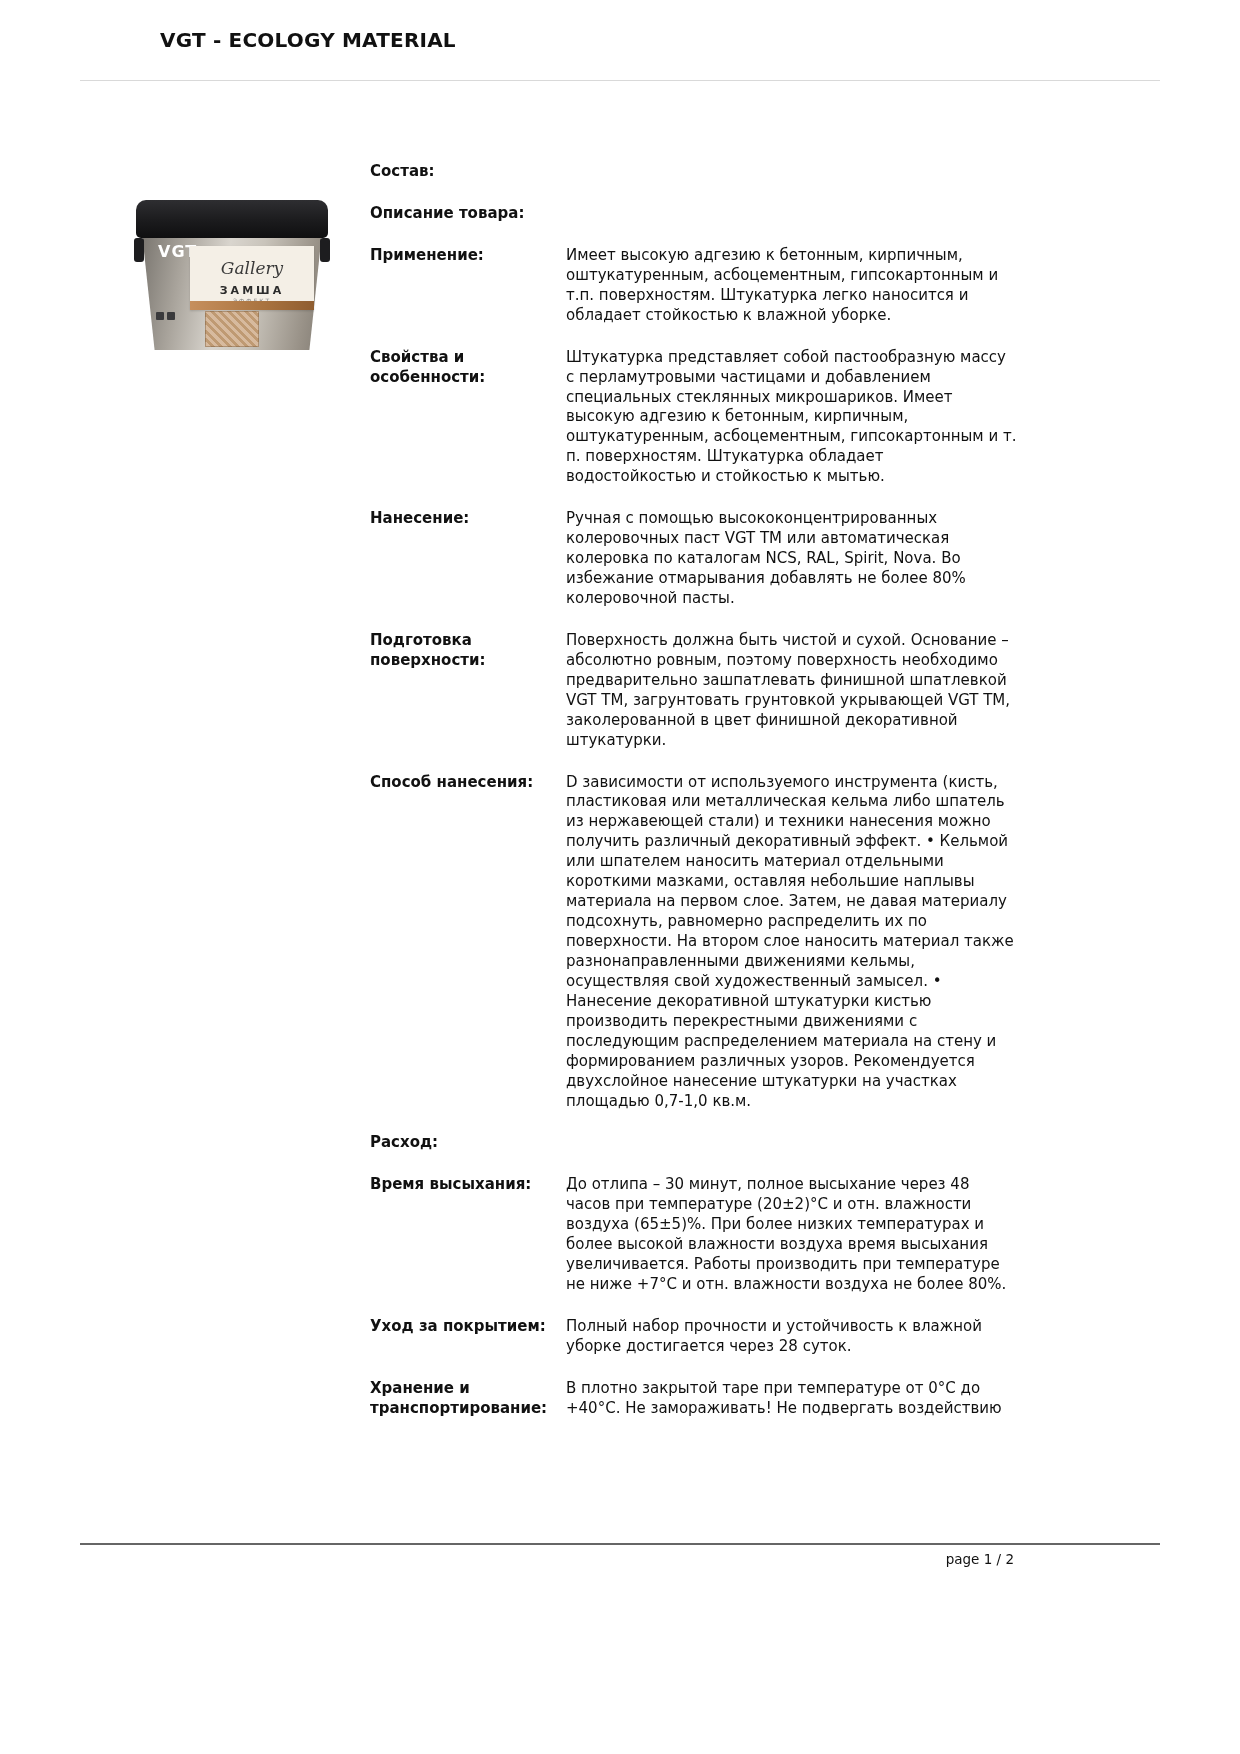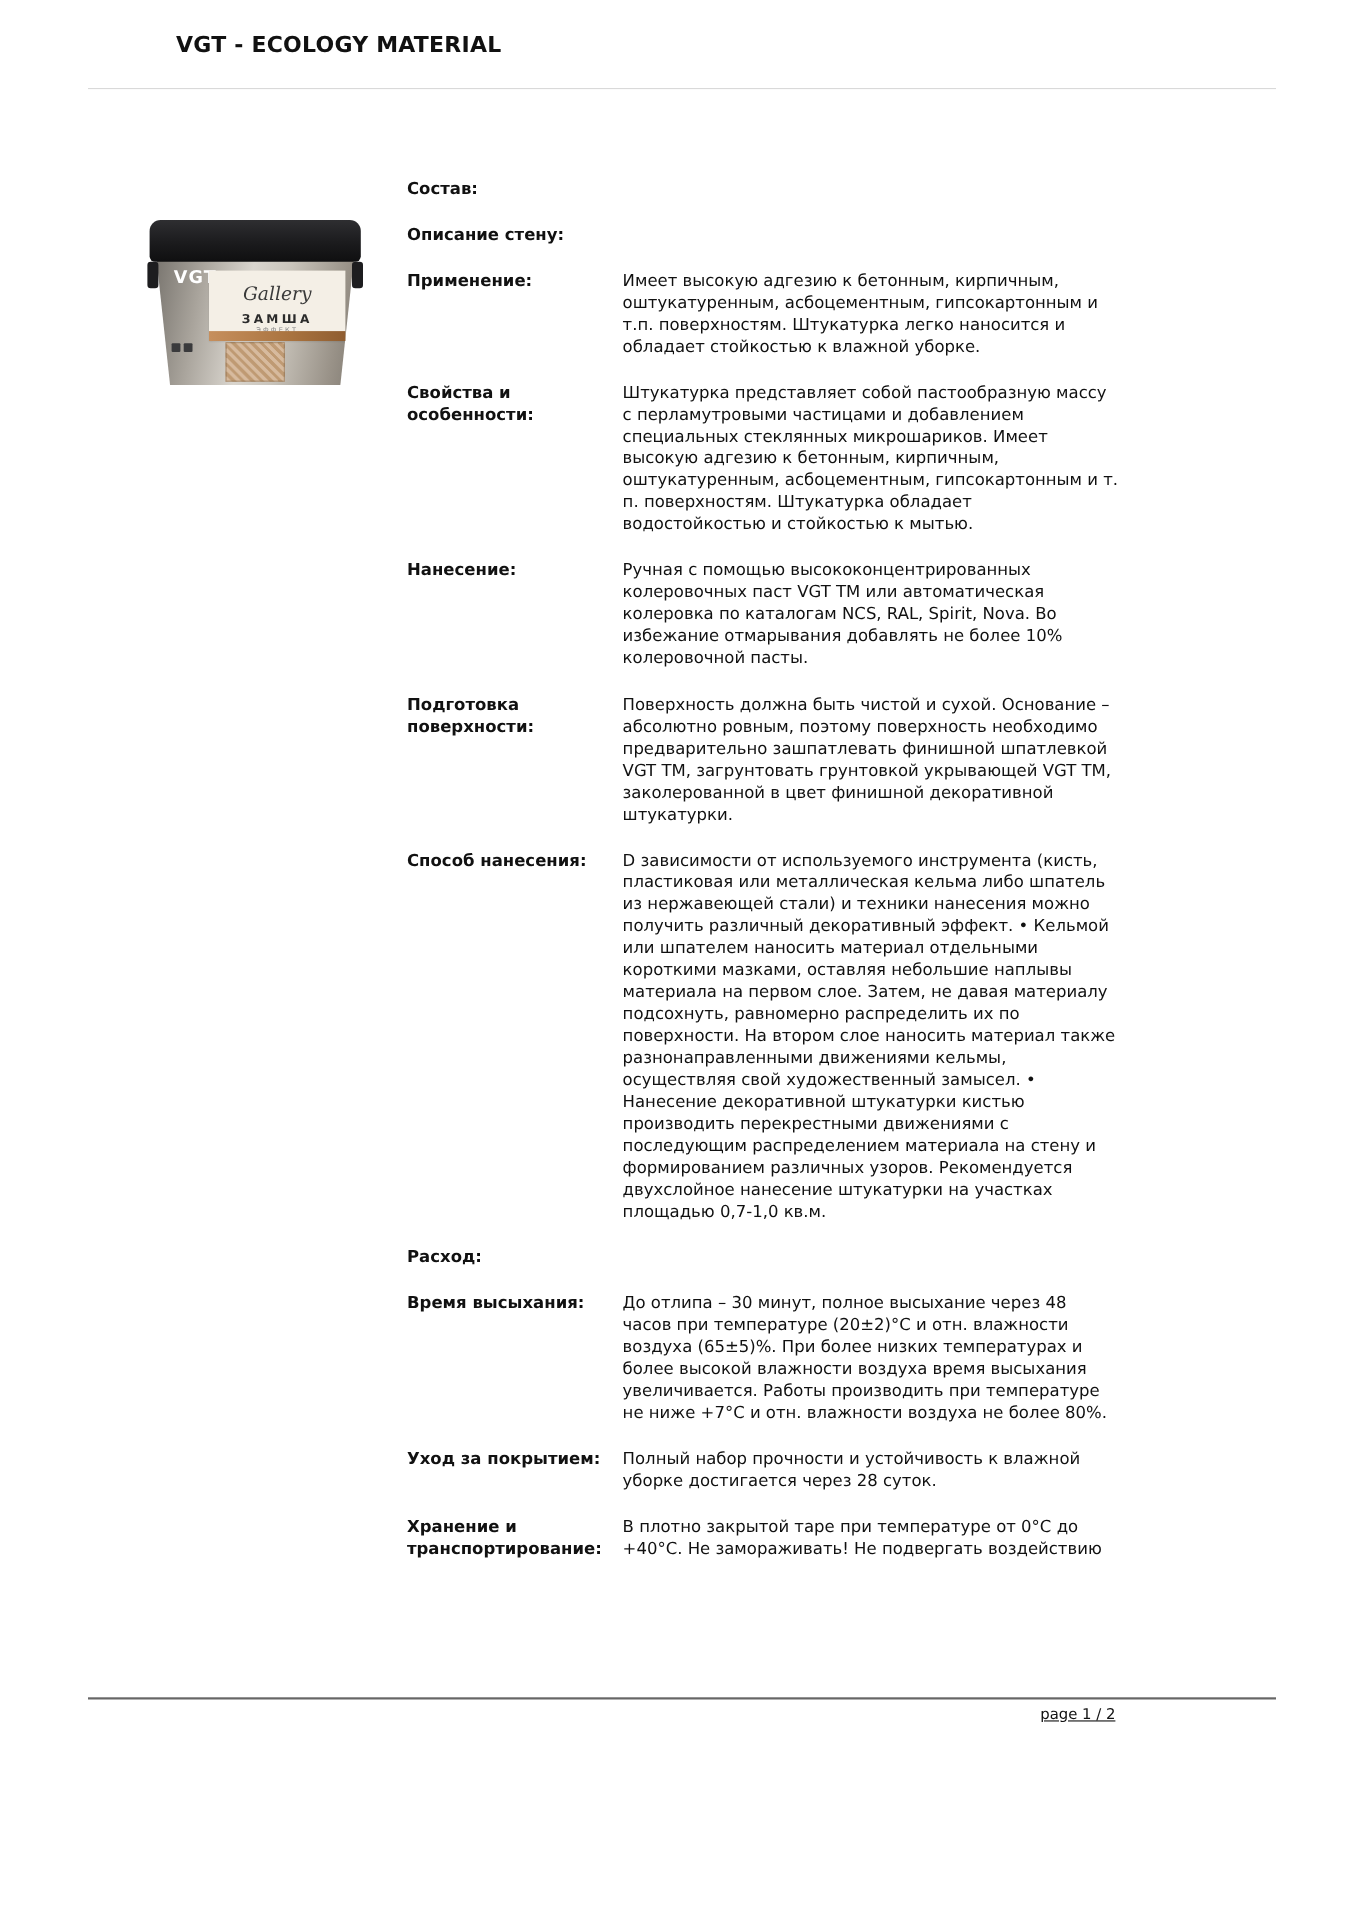--- a/index.html
+++ b/index.html
@@ -178,21 +178,20 @@
     right: 80px;
     top: 1543px;
     border-top: 2px solid #666666;
   }
   .page-number {
     position: absolute;
     top: 1551px;
     right: 226px;
     font-size: 13.5px;
     color: #111111;
-    text-decoration: underline;
   }
 </style>
 </head>
 <body>
 
 <div class="page">
 
   <div class="doc-title">VGT - ECOLOGY MATERIAL</div>
   <div class="header-rule"></div>
 
@@ -217,37 +216,37 @@
 
   <div class="spec-table">
 
 
     <div class="spec-row">
       <div class="spec-label">Состав:</div>
       <div class="spec-value"></div>
     </div>
 
     <div class="spec-row">
-      <div class="spec-label">Описание стену:</div>
+      <div class="spec-label">Описание товара:</div>
       <div class="spec-value"></div>
     </div>
 
     <div class="spec-row">
       <div class="spec-label">Применение:</div>
       <div class="spec-value">Имеет высокую адгезию к бетонным, кирпичным, оштукатуренным, асбоцементным, гипсокартонным и т.п. поверхностям. Штукатурка легко наносится и обладает стойкостью к влажной уборке.</div>
     </div>
 
     <div class="spec-row">
       <div class="spec-label">Свойства и особенности:</div>
       <div class="spec-value">Штукатурка представляет собой пастообразную массу с перламутровыми частицами и добавлением специальных стеклянных микрошариков. Имеет высокую адгезию к бетонным, кирпичным, оштукатуренным, асбоцементным, гипсокартонным и т. п. поверхностям. Штукатурка обладает водостойкостью и стойкостью к мытью.</div>
     </div>
 
     <div class="spec-row">
       <div class="spec-label">Нанесение:</div>
-      <div class="spec-value">Ручная с помощью высококонцентрированных колеровочных паст VGT ТМ или автоматическая колеровка по каталогам NCS, RAL, Spirit, Nova. Во избежание отмарывания добавлять не более 10% колеровочной пасты.</div>
+      <div class="spec-value">Ручная с помощью высококонцентрированных колеровочных паст VGT ТМ или автоматическая колеровка по каталогам NCS, RAL, Spirit, Nova. Во избежание отмарывания добавлять не более 80% колеровочной пасты.</div>
     </div>
 
     <div class="spec-row">
       <div class="spec-label">Подготовка поверхности:</div>
       <div class="spec-value">Поверхность должна быть чистой и сухой. Основание – абсолютно ровным, поэтому поверхность необходимо предварительно зашпатлевать финишной шпатлевкой VGT ТМ, загрунтовать грунтовкой укрывающей VGT ТМ, заколерованной в цвет финишной декоративной штукатурки.</div>
     </div>
 
     <div class="spec-row">
       <div class="spec-label">Способ нанесения:</div>
       <div class="spec-value">D зависимости от используемого инструмента (кисть, пластиковая или металлическая кельма либо шпатель из нержавеющей стали) и техники нанесения можно получить различный декоративный эффект. • Кельмой или шпателем наносить материал отдельными короткими мазками, оставляя небольшие наплывы материала на первом слое. Затем, не давая материалу подсохнуть, равномерно распределить их по поверхности. На втором слое наносить материал также разнонаправленными движениями кельмы, осуществляя свой художественный замысел. • Нанесение декоративной штукатурки кистью производить перекрестными движениями с последующим распределением материала на стену и формированием различных узоров. Рекомендуется двухслойное нанесение штукатурки на участках площадью 0,7-1,0 кв.м.</div>

